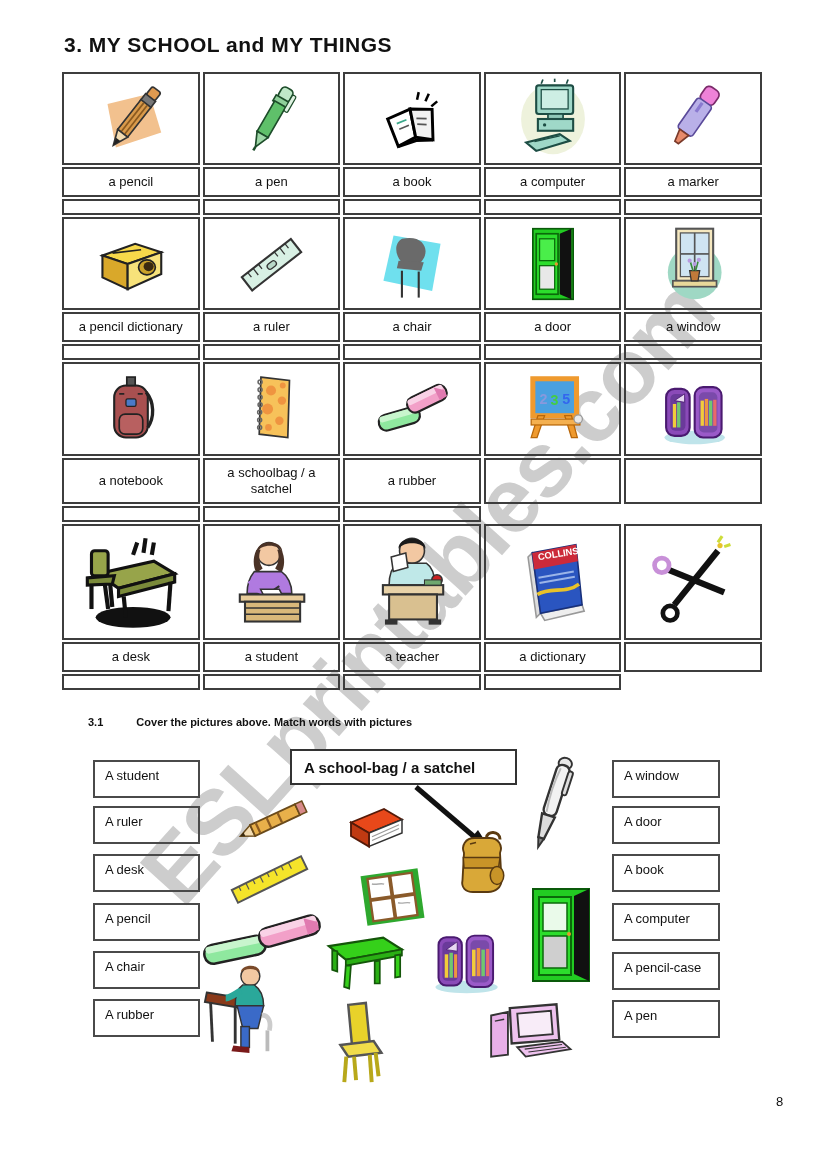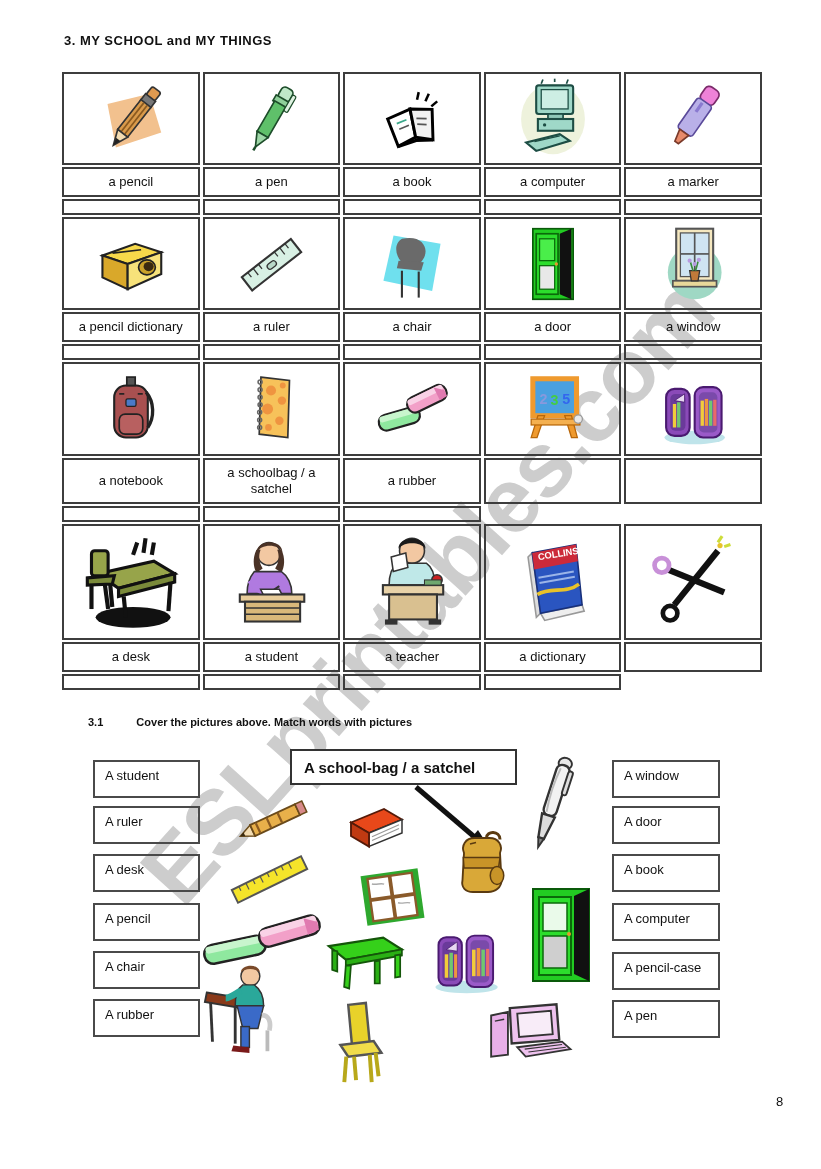--- a/index.html
+++ b/index.html
@@ -2,21 +2,21 @@
 <html><head>
 <meta charset="utf-8">
 <style>
   html,body{margin:0;padding:0;background:#888;}
   .page{position:relative;width:821px;height:1169px;background:#ffffff;margin:0 auto;overflow:hidden;
         font-family:"Liberation Sans",sans-serif;color:#111;}
   .watermark{position:absolute;left:-55px;top:540px;width:960px;height:100px;z-index:0;
         transform:rotate(-48deg);transform-origin:center;text-align:center;
         font-size:92px;font-weight:bold;letter-spacing:-2px;color:#9c9c9c;opacity:.5;white-space:nowrap;}
   .content{position:absolute;inset:0;z-index:1;}
-  .title{position:absolute;left:64px;top:33px;margin:0;font-size:13px;font-weight:bold;letter-spacing:.5px;}
+  .title{position:absolute;left:64px;top:33px;margin:0;font-size:21px;font-weight:bold;letter-spacing:.5px;}
   
   .vtable{position:absolute;left:62px;top:72px;width:700px;}
   .vgroup{display:grid;grid-template-columns:repeat(5,1fr);gap:2px 3px;margin-bottom:2px;}
   .g1,.g2{grid-template-rows:93px 30px 16px;}
   .g3{grid-template-rows:94px 46px 16px;}
   .g4{grid-template-rows:116px 30px 16px;}
   .cell{border:2px solid #3d3d3d;background:transparent;display:flex;align-items:center;justify-content:center;
         box-sizing:border-box;overflow:hidden;}
   .lab{font-size:13px;text-align:center;line-height:1.25;padding:1px 4px;}
   .pic svg{height:84px;}

